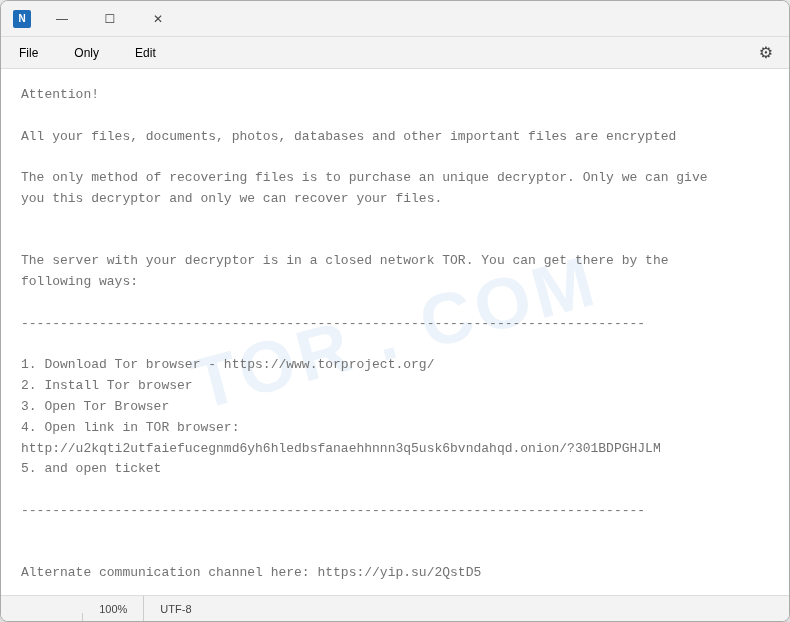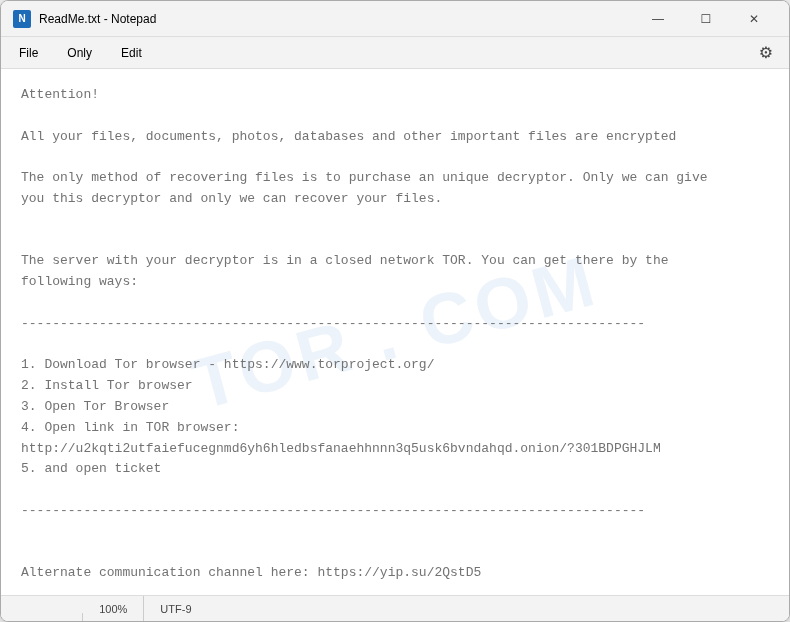--- a/index.html
+++ b/index.html
@@ -84,21 +84,21 @@
     }
 
     
     .menu-bar {
       background: #f3f3f3;
       height: 32px;
       display: flex;
       align-items: center;
       padding: 0 8px;
       border-bottom: 1px solid #ddd;
-      gap: 9px;
+      gap: 16px;
     }
 
     .menu-item {
       padding: 4px 10px;
       font-size: 12px;
       color: #000;
       cursor: pointer;
       border-radius: 4px;
     }
 
@@ -177,21 +177,20 @@
   </style>
 </head>
 <body>
 
 <div class="window">
 
   <div class="title-bar">
     <div class="title-bar-icon">
       <span>N</span>
     </div>
-    <span class="title-bar-text">ReadMe.txt - Notepad</span>
     <div class="title-bar-controls">
       <button class="title-btn">—</button>
       <button class="title-btn">☐</button>
       <button class="title-btn close">✕</button>
     </div>
   </div>
 
   <div class="menu-bar">
     <span class="menu-item">File</span>
     <span class="menu-item">Only</span>
@@ -223,16 +222,16 @@
 
 --------------------------------------------------------------------------------
 
 
 Alternate communication channel here: https://yip.su/2QstD5</div>
   </div>
 
   <div class="status-bar">
     <span class="status-section">Ln 1, Col 1</span>
     <span class="status-section">100%</span>
-    <span class="status-section">UTF-9</span>
+    <span class="status-section">UTF-8</span>
   </div>
 
 </div>
 
 </body></html>

